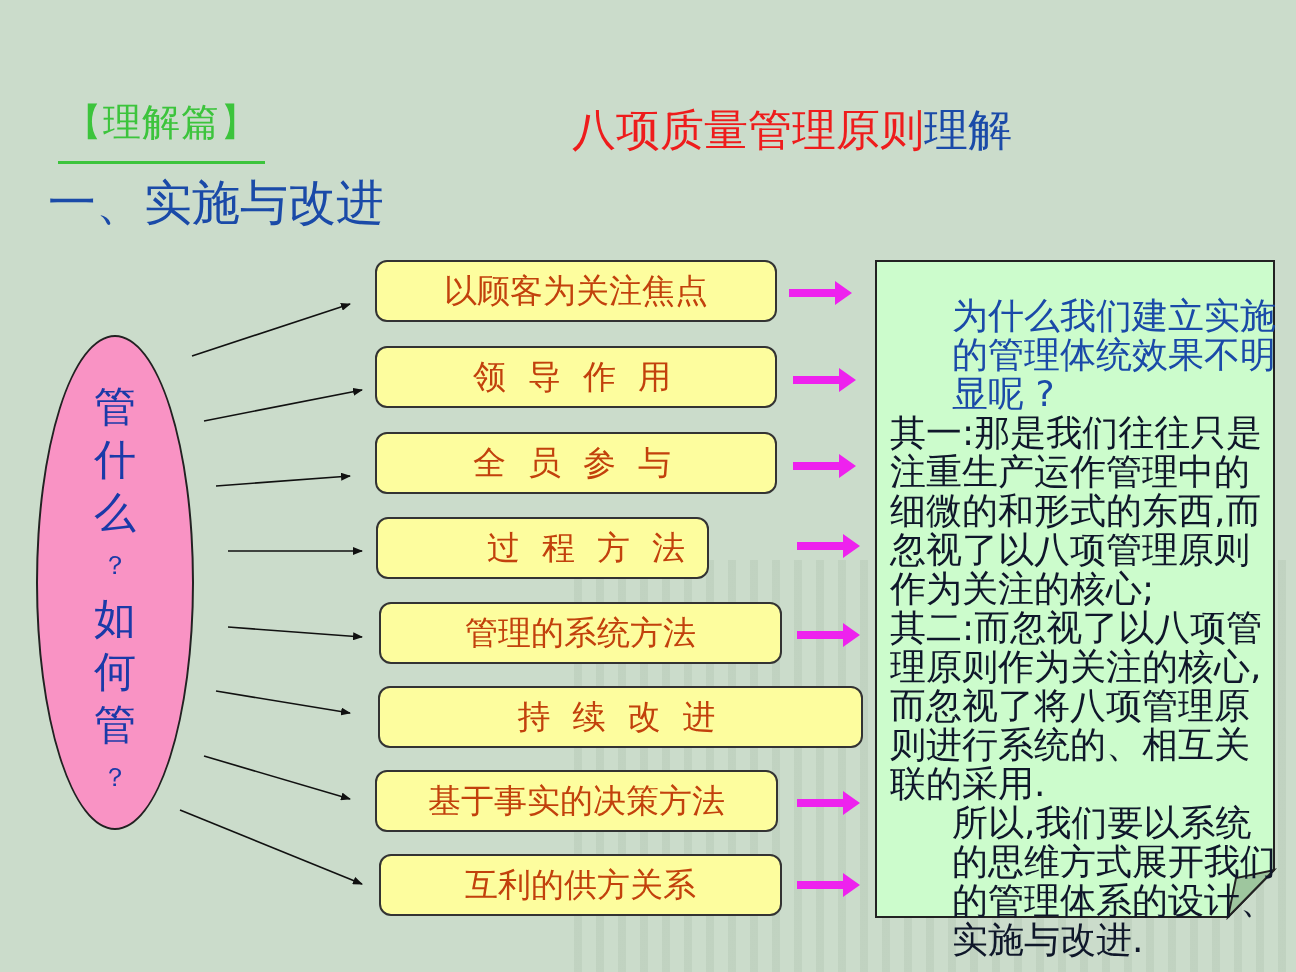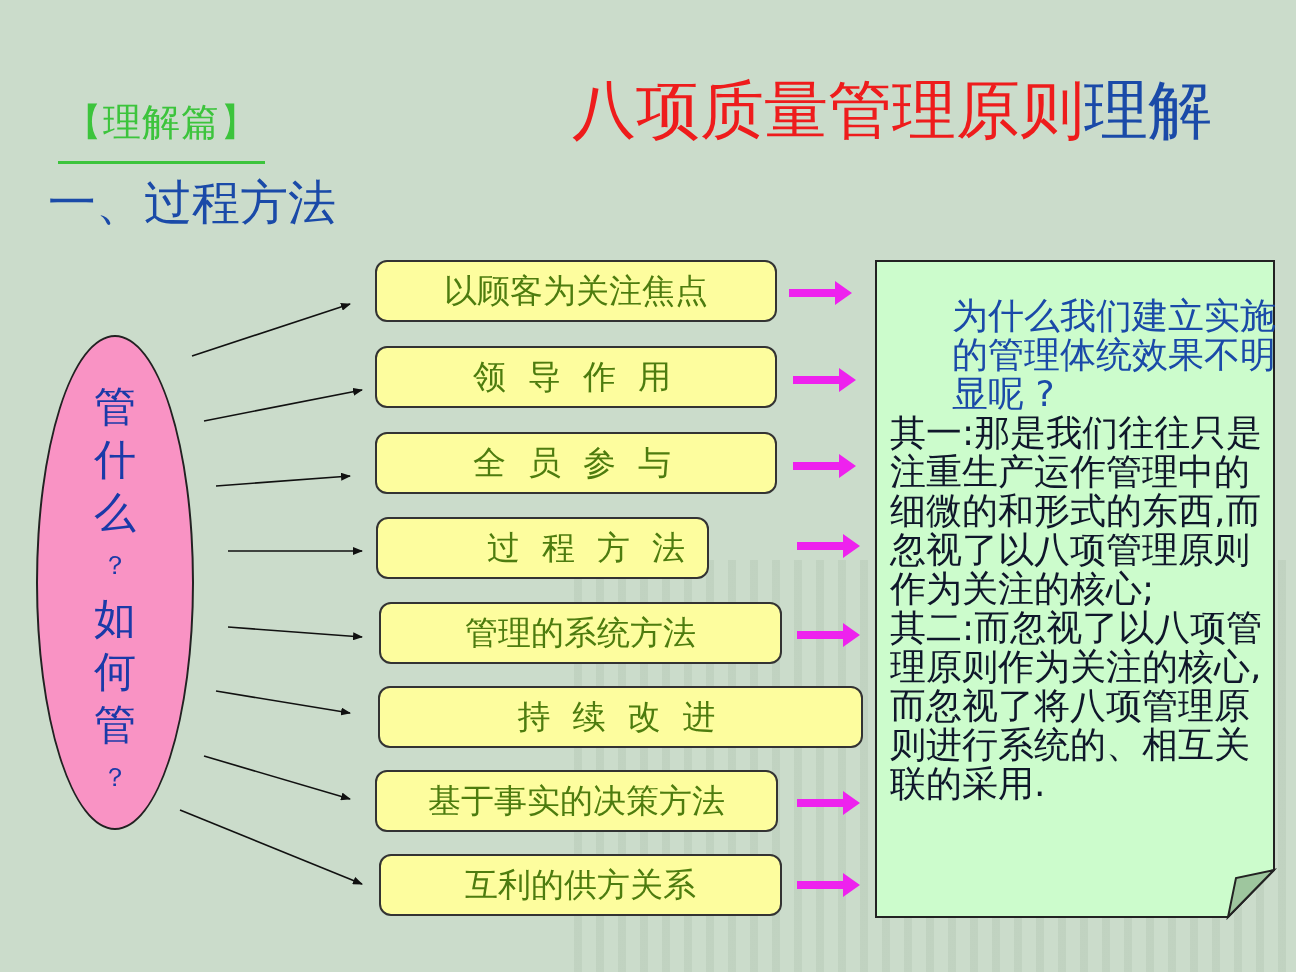--- a/index.html
+++ b/index.html
@@ -13,22 +13,22 @@
     background:
       repeating-linear-gradient(90deg, rgba(160,180,160,0.0) 0px, rgba(160,180,160,0.0) 14px, rgba(150,172,150,0.35) 14px, rgba(150,172,150,0.35) 22px);
     opacity: 0.55;
   }
   .tag {
     position: absolute; left: 58px; top: 100px;
     font-size: 38px; color: #3cc43c; letter-spacing: 1px;
     border-bottom: 3px solid #3cc43c; padding: 0 6px 17px 6px; line-height: 44px;
   }
   .main-title {
-    position: absolute; left: 572px; top: 72px;
-    font-size: 64px; line-height: 76px; white-space: nowrap;
+    position: absolute; left: 572px; top: 92px;
+    font-size: 44px; line-height: 76px; white-space: nowrap;
   }
   .main-title .red { color: #ee1c1c; }
   .main-title .blue { color: #1a4aa8; }
   .section-title {
     position: absolute; left: 48px; top: 172px;
     font-size: 48px; line-height: 60px; color: #1a4aa8; white-space: nowrap;
   }
   .ellipse {
     position: absolute; left: 36px; top: 335px; width: 158px; height: 495px;
     background: #f993c4; border: 2px solid #222; border-radius: 50%;
@@ -37,21 +37,21 @@
   .ellipse-text {
     position: absolute; left: 36px; top: 380px; width: 158px;
     display: flex; flex-direction: column; align-items: center;
     color: #1a3aa8; font-size: 42px; line-height: 53px;
   }
   .ellipse-text .q { font-size: 26px; line-height: 53px; }
   .box {
     position: absolute; height: 62px; background: #fdfd9e;
     border: 2px solid #333; border-radius: 12px; box-sizing: border-box;
     display: flex; align-items: center; justify-content: center;
-    font-size: 33px; color: #4d7c0f; white-space: nowrap;
+    font-size: 33px; color: #c2410c; white-space: nowrap;
     font-family: "DejaVu Sans", "Liberation Sans", sans-serif;
   }
   .box.spaced { letter-spacing: 22px; padding-left: 14px; }
   svg.overlay { position: absolute; left: 0; top: 0; }
   .note-text {
     position: absolute; left: 890px; top: 296px; width: 390px;
     font-size: 36px; line-height: 39px;
     font-family: "DejaVu Sans", "Liberation Sans", sans-serif;
   }
   .note-text .blue { color: #1a4aa8; }
@@ -62,21 +62,21 @@
 <body>
 
 <div class="bg-texture"></div>
 
 <div class="tag">【理解篇】</div>
 
 <div class="main-title">
   <span class="red">八项质量管理原则</span><span class="blue">理解</span>
 </div>
 
-<div class="section-title">一、过程方法</div>
+<div class="section-title">一、实施与改进</div>
 
 <div class="ellipse"></div>
 <div class="ellipse-text">
   <span>管</span>
   <span>什</span>
   <span>么</span>
   <span class="q">？</span>
   <span>如</span>
   <span>何</span>
   <span>管</span>
@@ -138,13 +138,14 @@
     <span>基于事实的决策方法</span>
   </div>
 <div class="box" style="left:379px; top:854px; width:403px;">
     <span>互利的供方关系</span>
   </div>
 
 <div class="note-text">
   <div class="blue indent">为什么我们建立实施的管理体统效果不明显呢 ?</div>
   <div class="red">其一:那是我们往往只是注重生产运作管理中的细微的和形式的东西,而忽视了以八项管理原则作为关注的核心;</div>
   <div class="red">其二:而忽视了以八项管理原则作为关注的核心,而忽视了将八项管理原则进行系统的、相互关联的采用.</div>
+  <div class="red indent">所以,我们要以系统的思维方式展开我们的管理体系的设计、实施与改进.</div>
 </div>
 
 </body></html>

